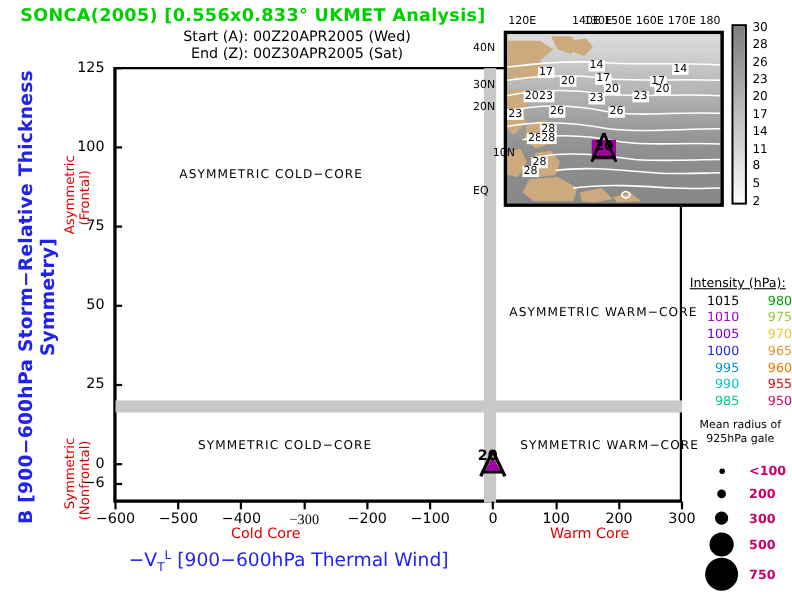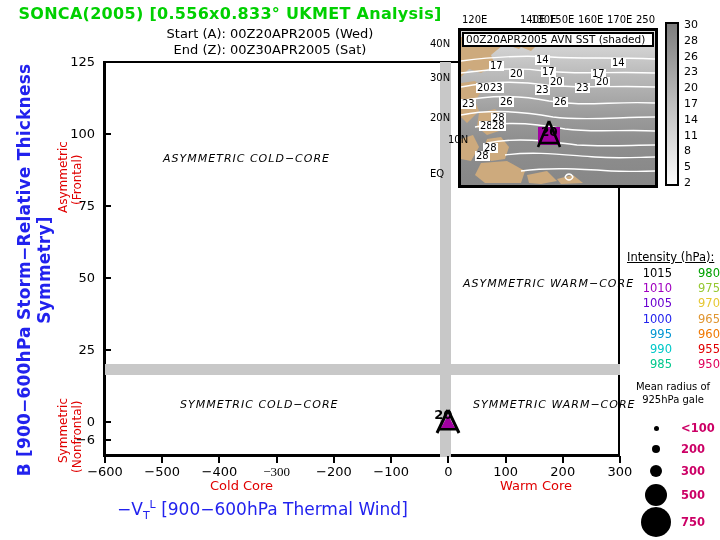--- a/index.html
+++ b/index.html
@@ -44,21 +44,21 @@
     transform:rotate(-90deg);transform-origin:left top;}
 
   #xlabel{left:117px;top:498px;width:517px;text-align:left;color:#2222ee;
     font-size:17px;font-weight:normal;}
   #xlabel sub{font-size:11px;}
   #xlabel sup{font-size:11px;}
   #cold-core{left:210px;top:478px;color:#e00000;font-size:13px;}
   #warm-core{left:500px;top:478px;color:#e00000;font-size:13px;}
 
   
-  .quad{color:#000;font-size:11px;letter-spacing:1px;font-style:italic;}
+  .quad{color:#000;font-size:11px;letter-spacing:1px;}
   #q-acc{left:163px;top:152px;}
   #q-awc{left:463px;top:277px;}
   #q-scc{left:180px;top:398px;}
   #q-swc{left:473px;top:398px;}
 
   
   #inset{left:458px;top:28px;width:200px;height:160px;
     border:3px solid #000;box-sizing:border-box;background:#888;overflow:hidden;}
   #inset-title{position:absolute;left:1px;top:1px;right:1px;height:15px;
     background:#fff;border:2px solid #000;box-sizing:border-box;
@@ -168,21 +168,20 @@
 <div class="abs storm" style="left: 430.333px; top: 405.401px; width: 36px; height: 34px;">
   <svg width="36" height="34" viewBox="0 0 36 34">
 
     <path d="M18 5 L7 28 M18 5 L29 28 M9 24 L27 24" stroke="#000" stroke-width="3" fill="none"></path>
     <polygon points="18,10 25,23 11,23" fill="#a000a0"></polygon>
   </svg>
   <span class="abs nw" style="left:4px;top:2px;color:#000;font-size:13px;font-weight:bold;">20</span>
 </div>
 
 <div class="abs" id="inset">
-  <div id="inset-title">00Z20APR2005 AVN SST (shaded)</div>
   <svg width="194" height="154" viewBox="0 0 194 154" style="position:absolute;left:0;top:0;">
 
     <defs>
       <linearGradient id="sstg" x1="0" y1="0" x2="0" y2="1">
         <stop offset="0" stop-color="#dcdcdc"></stop>
         <stop offset="0.13" stop-color="#cfcfcf"></stop>
         <stop offset="0.26" stop-color="#bdbdbd"></stop>
         <stop offset="0.40" stop-color="#adadad"></stop>
         <stop offset="0.55" stop-color="#9b9b9b"></stop>
         <stop offset="0.70" stop-color="#8f8f8f"></stop>
@@ -246,26 +245,26 @@
   </div>
 </div>
 
 <div id="lon-container">
     <div class="abs lonlab nw" style="left: 462px; top: 14px;">120E</div>
     <div class="abs lonlab nw" style="left: 497px; top: 14px; margin-left: 34px;">130E</div>
     <div class="abs lonlab nw" style="left: 520px; top: 14px;">140E</div>
     <div class="abs lonlab nw" style="left: 549px; top: 14px;">150E</div>
     <div class="abs lonlab nw" style="left: 578px; top: 14px;">160E</div>
     <div class="abs lonlab nw" style="left: 607px; top: 14px;">170E</div>
-    <div class="abs lonlab nw" style="left: 636px; top: 14px;">250</div>
+    <div class="abs lonlab nw" style="left: 636px; top: 14px;">180</div>
   </div>
 <div id="lat-container">
     <div class="abs latlab nw" style="left: 430px; top: 38px;">40N</div>
     <div class="abs latlab nw" style="left: 430px; top: 72px;">30N</div>
-    <div class="abs latlab nw" style="left: 430px; top: 112px;">20N</div>
+    <div class="abs latlab nw" style="left: 430px; top: 92px;">20N</div>
     <div class="abs latlab nw" style="left: 430px; top: 134px; margin-left: 18px;">10N</div>
     <div class="abs latlab nw" style="left: 430px; top: 168px;">EQ</div>
   </div>
 
 <div class="abs" id="cbar">
   <div style="width:100%;height:100%;background:linear-gradient(to bottom,#7d7d7d 0%,#8a8a8a 10%,#979797 20%,#a4a4a4 30%,#b1b1b1 40%,#bfbfbf 50%,#cbcbcb 60%,#d7d7d7 70%,#e3e3e3 80%,#efefef 90%,#fbfbfb 100%);"></div>
 </div>
 <div id="cbar-labels">
     <div class="abs cblab nw" style="top: 18px; left: 684px;">30</div>
     <div class="abs cblab nw" style="top: 33.8px; left: 684px;">28</div>

